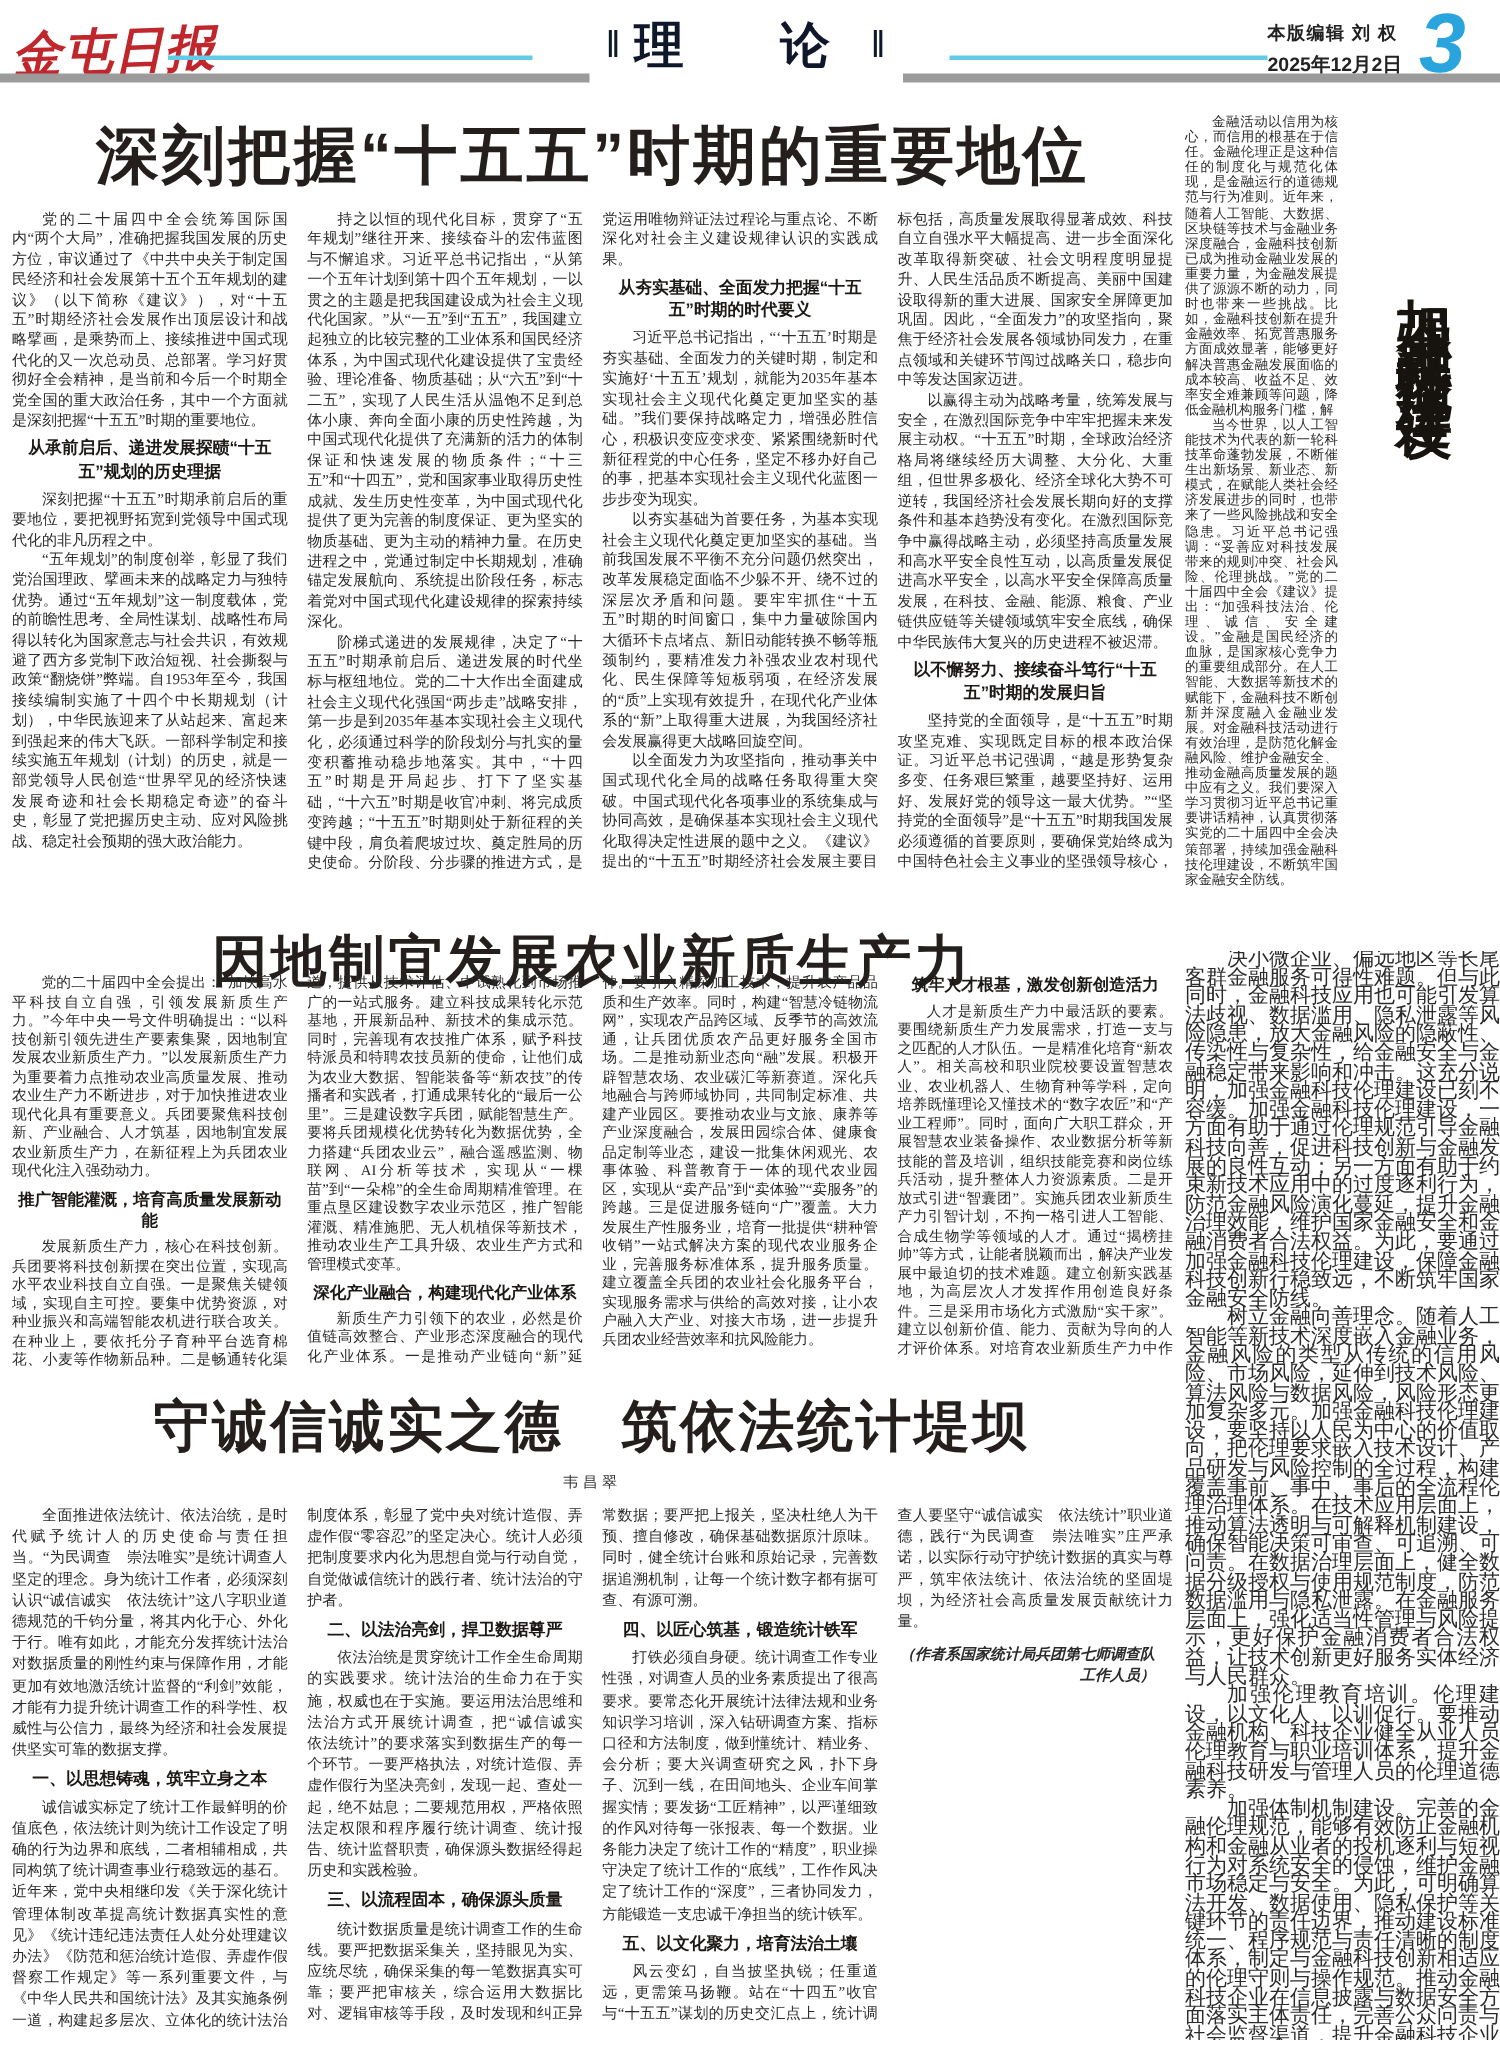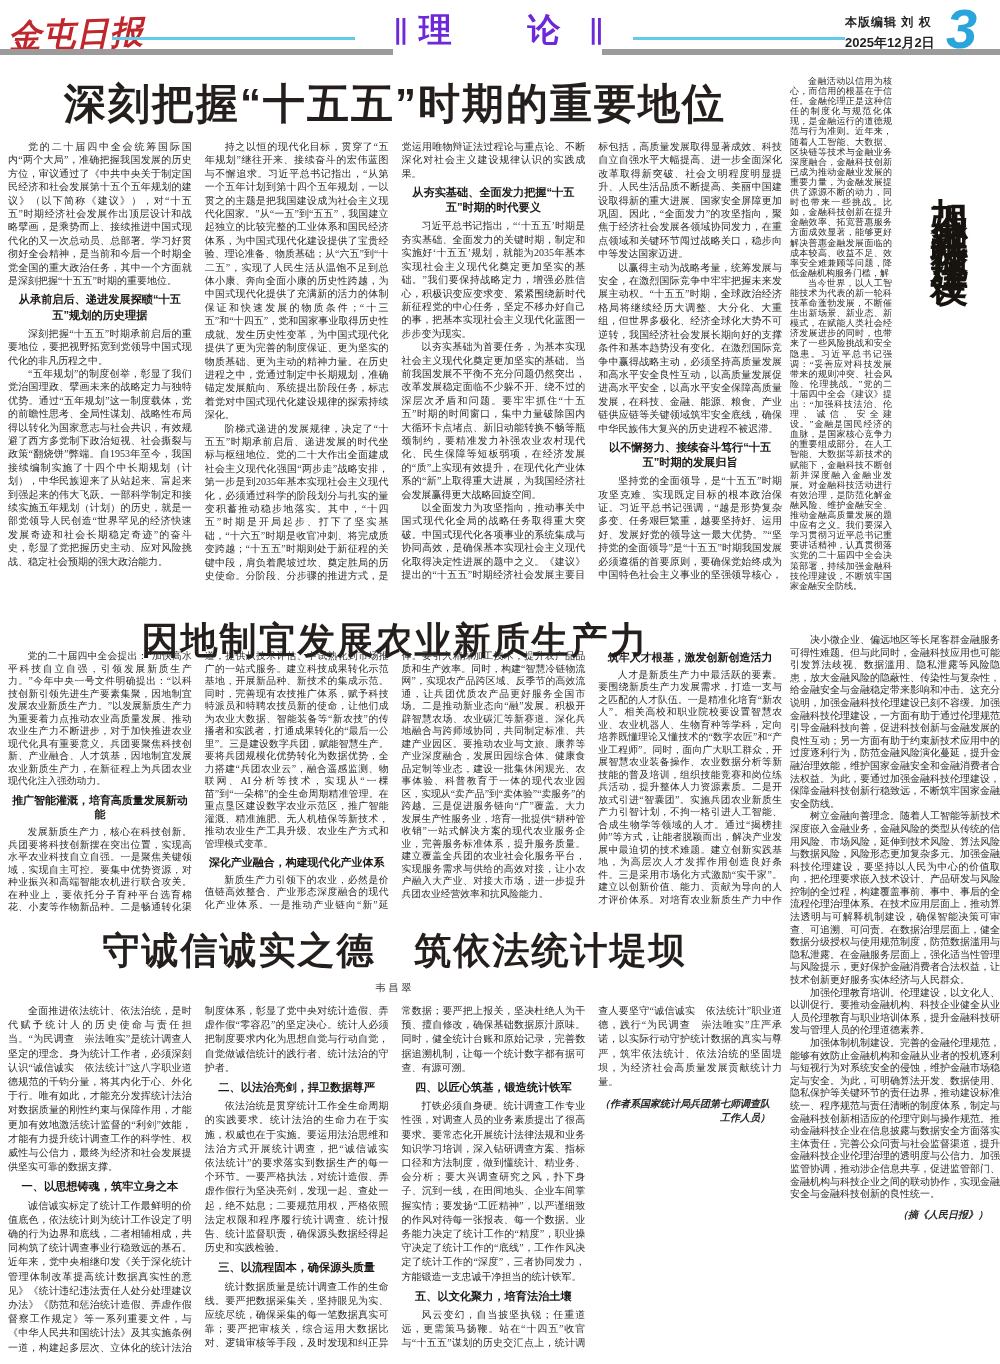--- a/index.html
+++ b/index.html
@@ -12,22 +12,22 @@
   .paper-name{
     position:absolute;left:8px;top:12px;width:150px;
     font-family:"Liberation Serif",serif;font-weight:bold;font-style:italic;
     font-size:33px;color:#c0272d;letter-spacing:1px;transform:rotate(-2deg);
   }
   .cyan-line{position:absolute;height:3px;background:#63cbe8;top:37px;}
   .cyan-line.l{left:112px;width:243px;}
   .cyan-line.r{left:633px;width:212px;}
   .section-title{
     position:absolute;left:393px;top:8px;width:210px;text-align:center;
-    font-family:Liberation Mono, monospace;font-weight:bold;
-    font-size:33px;color:#6d28d9;letter-spacing:2px;white-space:nowrap;
+    font-family:Liberation Serif, serif;font-weight:bold;
+    font-size:33px;color:#0f172a;letter-spacing:2px;white-space:nowrap;
   }
   .section-title .bars{font-size:26px;vertical-align:3px;}
   .section-title .ttl{letter-spacing:28px;margin-left:8px;}
   .editor-line{
     position:absolute;left:845px;top:14px;width:105px;
     font-family:"Liberation Sans",sans-serif;font-weight:bold;
     font-size:12px;color:#222;letter-spacing:1px;
   }
   .date-line{
     position:absolute;left:845px;top:34px;width:110px;
@@ -78,21 +78,21 @@
     font-size:9px;line-height:10.1px;text-align:justify;overflow:hidden;
   }
   .sidebar-title{
     position:absolute;left:906px;top:168px;width:86px;height:452px;
     writing-mode:vertical-rl;text-orientation:upright;
     font-family:"Liberation Sans",sans-serif;font-weight:600;color:#17130f;
     font-size:37px;letter-spacing:8px;line-height:86px;text-align:left;
   }
   .sidebar-bottom{
     position:absolute;left:790px;top:634px;width:210px;height:726px;
-    font-size:10px;line-height:12.6px;text-align:justify;overflow:hidden;
+    font-size:14px;line-height:12.6px;text-align:justify;overflow:hidden;
   }
 </style>
 </head>
 <body>
 
 <div class="paper-name">金屯日报</div>
 <div class="cyan-line l"></div>
 <div class="cyan-line r"></div>
 <div class="section-title"><span class="bars">‖</span><span class="ttl">理 论</span><span class="bars">‖</span></div>
 <div class="editor-line">本版编辑 刘 权</div>

